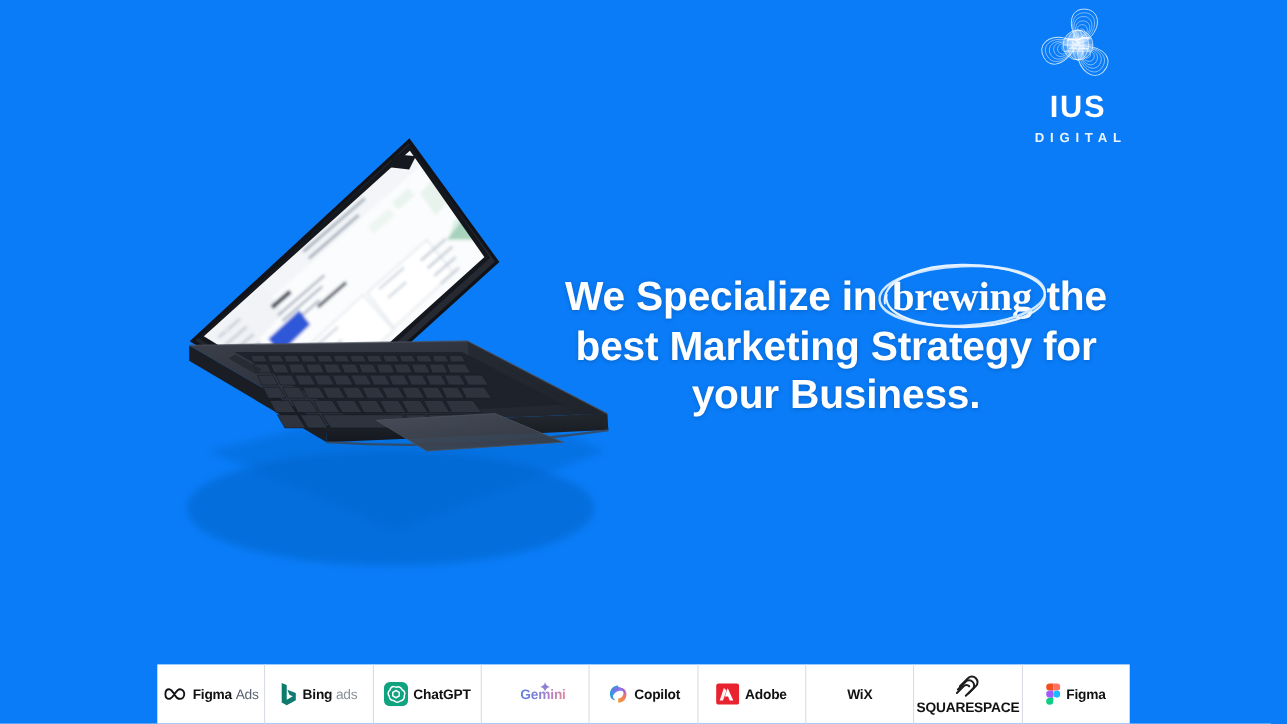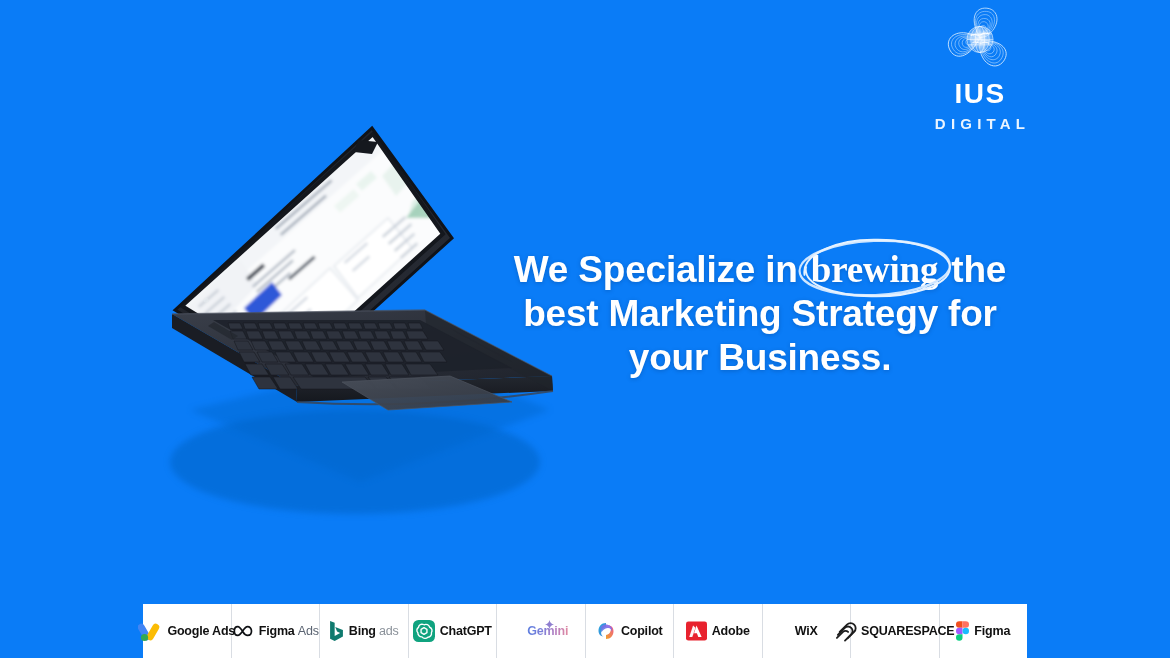--- a/index.html
+++ b/index.html
@@ -27,21 +27,21 @@
     color:#ffffff;
     font-size:28px;
     font-weight:700;
     letter-spacing:1.5px;
     line-height:1;
     margin-top:2px;
     text-align:center;
   }
   #brand-sub {
     color:#eaf4ff;
-    font-size:15px;
+    font-size:12px;
     font-weight:600;
     letter-spacing:5.2px;
     margin-top:7px;
     text-align:center;
     text-indent:5px;
   }
 
   
   #headline {
     position:absolute;
@@ -117,21 +117,21 @@
     font-size:15px; font-weight:500;
     background:linear-gradient(95deg,#5b7ee0 0%,#7f7fd8 40%,#b87fbf 70%,#e28aa0 100%);
     -webkit-background-clip:text; background-clip:text;
     -webkit-text-fill-color:transparent; color:transparent;
     letter-spacing:0;
   }
   .lbl-chatgpt { font-size:13px; font-weight:800; color:#111; letter-spacing:-0.3px; }
   .lbl-copilot { font-size:14px; font-weight:500; color:#1a1a1a; letter-spacing:-0.2px; }
   .lbl-adobe { font-size:14px; font-weight:700; color:#e8222e; letter-spacing:-0.2px; }
   .lbl-wix { font-size:19px; font-weight:800; color:#0d0d0d; letter-spacing:-0.8px; }
-  .sqsp-cell { gap:2px; }
+  .sqsp-cell { flex-direction:column; gap:2px; }
   .lbl-squarespace { font-size:6.5px; font-weight:600; color:#3b3b3b; letter-spacing:1.1px; }
   .lbl-figma { font-size:14px; font-weight:500; color:#1a1a1a; letter-spacing:-0.2px; }
 </style>
 </head>
 <body>
 
 <div id="stage">
 
   <div id="brand">
     <svg id="brand-mark" viewBox="0 0 100 96">
@@ -423,28 +423,20 @@
           <ellipse cx="100" cy="35" rx="92" ry="28" fill="none" stroke="#cfe6ff" stroke-width="2.6" stroke-linecap="round" transform="rotate(-2 100 35)"></ellipse>
           <path d="M14,42 C10,20 56,5 104,6 C158,7 194,20 192,36 C190,53 144,65 96,64 C48,63 12,52 16,34" fill="none" stroke="#e6f2ff" stroke-width="2.2" stroke-linecap="round"></path>
         </svg><span>brewing</span></span><span> the</span>
     </span>
     <span class="ln">best Marketing Strategy for</span>
     <span class="ln">your Business.</span>
   </div>
 
   <div id="logo-strip">
 
-    <div class="logo-cell">
-      <svg width="24" height="22" viewBox="0 0 24 22">
-        <rect x="2.5" y="3" width="7" height="18" rx="3.5" fill="#4285f4" transform="rotate(-30 6 12)"></rect>
-        <rect x="11.5" y="3" width="7" height="18" rx="3.5" fill="#fbbc04" transform="rotate(30 15 12)"></rect>
-        <circle cx="6.5" cy="17.5" r="3.6" fill="#34a853"></circle>
-      </svg>
-      <span class="lbl lbl-googleads">Google Ads</span>
-    </div>
 
     <div class="logo-cell">
       <svg width="22" height="14" viewBox="0 0 30 16">
         <path d="M3.2,8 C3.2,4.2 5.3,2 7.8,2 C10.6,2 12.4,5 15,9.4 C17.6,13.8 19.4,14 21.2,14 C24.2,14 26.6,11.6 26.6,8 C26.6,4.4 24.2,2 21.2,2 C19.4,2 17.6,3.4 15,7.4 C12.4,11.4 10.6,14 7.8,14 C5.3,14 3.2,11.8 3.2,8 Z" fill="none" stroke="#0f1114" stroke-width="2.3" stroke-linecap="round"></path>
       </svg>
       <span class="lbl lbl-meta"><span>Figma</span> <span class="soft">Ads</span></span>
     </div>
 
     <div class="logo-cell">
       <svg width="15" height="22" viewBox="0 0 16 24">

